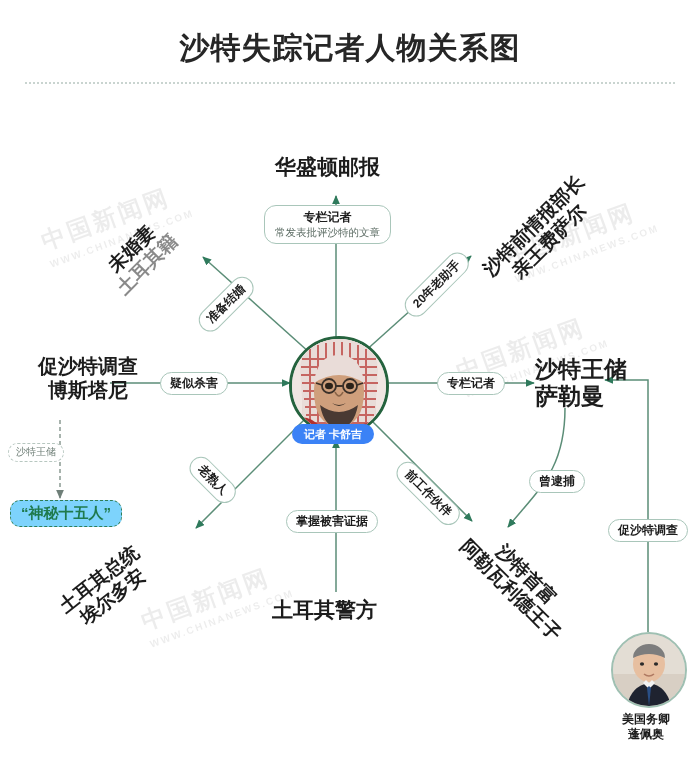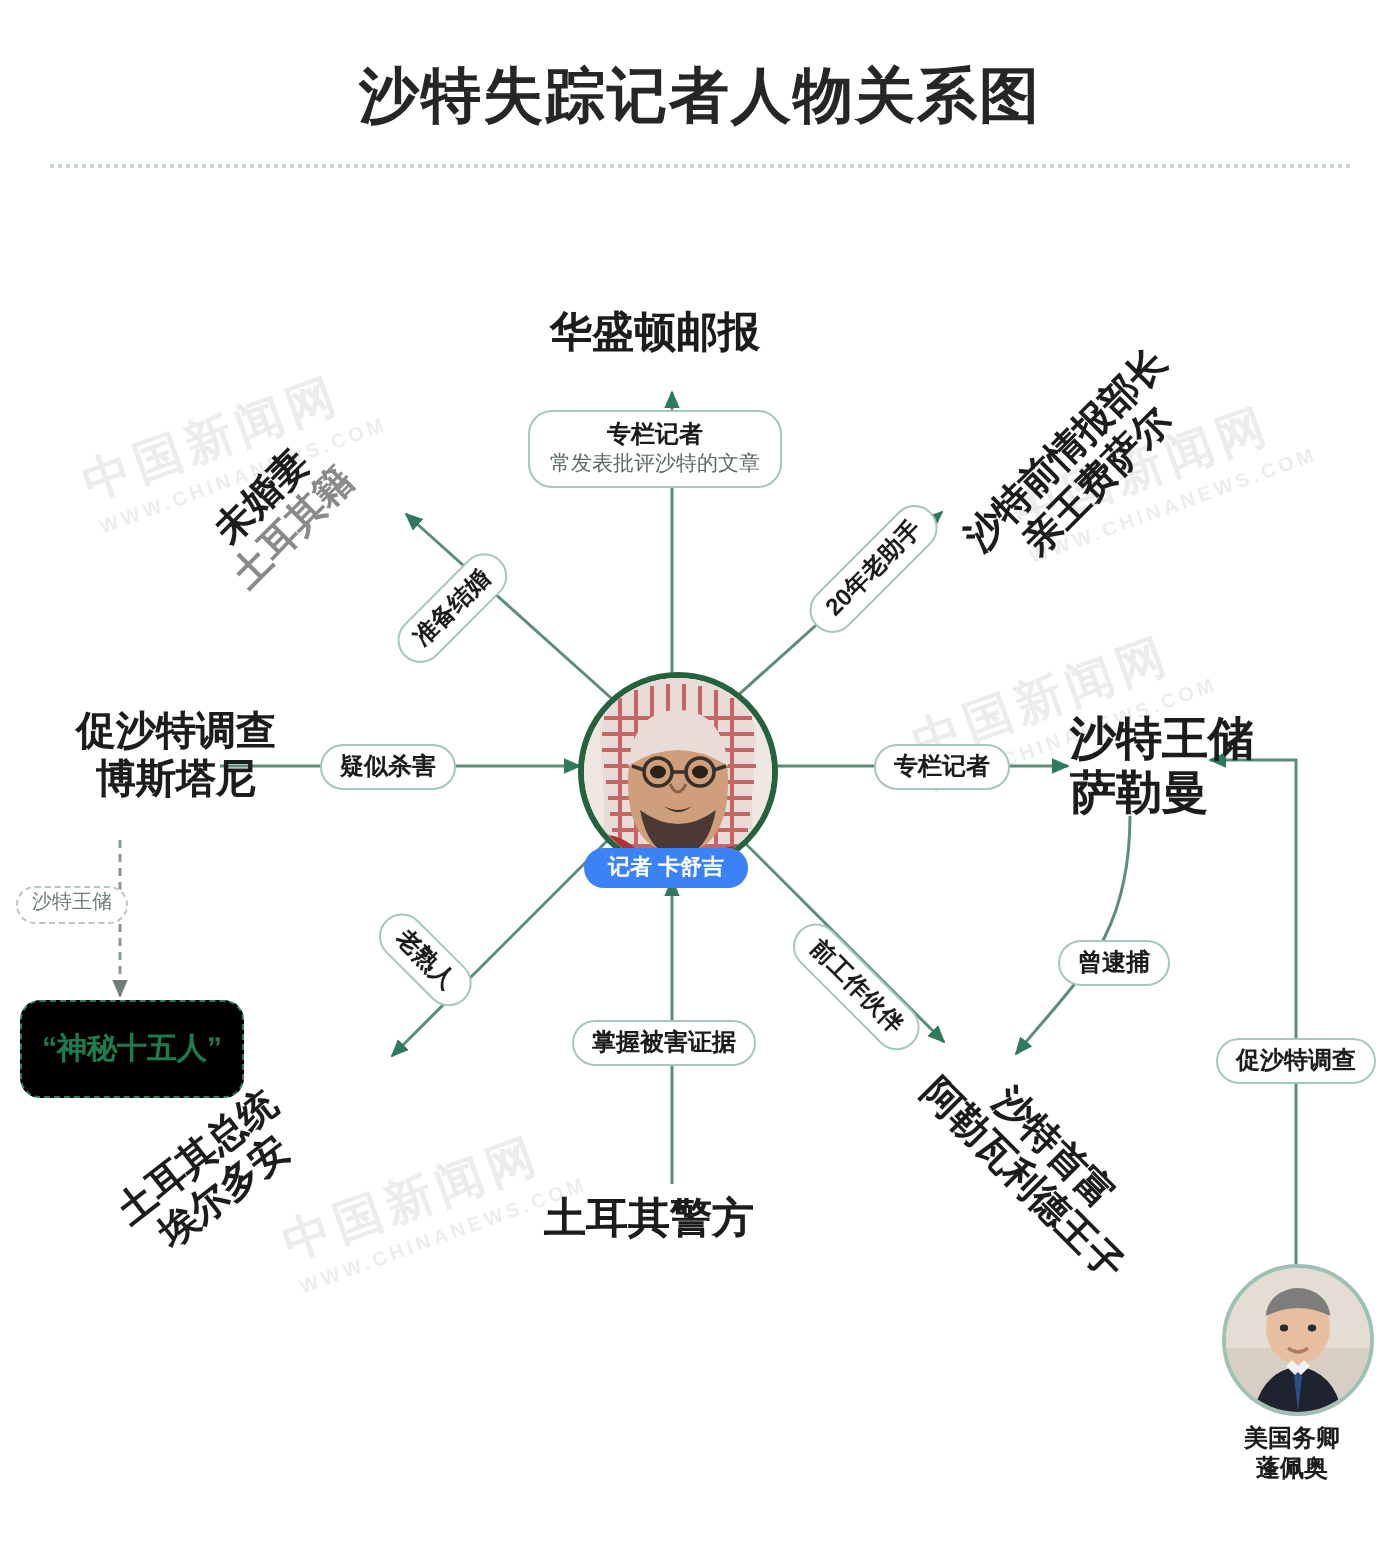--- a/index.html
+++ b/index.html
@@ -39,21 +39,21 @@
     padding:3px 9px;white-space:nowrap;line-height:1.25;text-align:center;
   }
   .pill.two{padding:4px 10px;}
   .pill .sub{display:block;font-weight:normal;font-size:10.5px;color:#5b6b63;margin-top:1px;}
   .pill.dashed{border-style:dashed;color:#6d7d75;font-weight:normal;font-size:10px;
     border-color:#b7c7c0;padding:2px 7px;}
 
   
   .mystery{
     position:absolute;border:1.6px dashed #2e7d57;border-radius:10px;
-    color:#1f7a4d;font-weight:bold;font-size:15px;padding:14px 10px;background:#000000;
+    color:#1f7a4d;font-weight:bold;font-size:15px;padding:3px 10px;background:#7dd3fc;
     white-space:nowrap;
   }
 
   
   .portrait{
     position:absolute;border-radius:50%;overflow:hidden;
     border:3px solid #25633e;background:#cfd6d2;
   }
   .portrait.small{border:2px solid #9fc0b2;}
   .badge{

